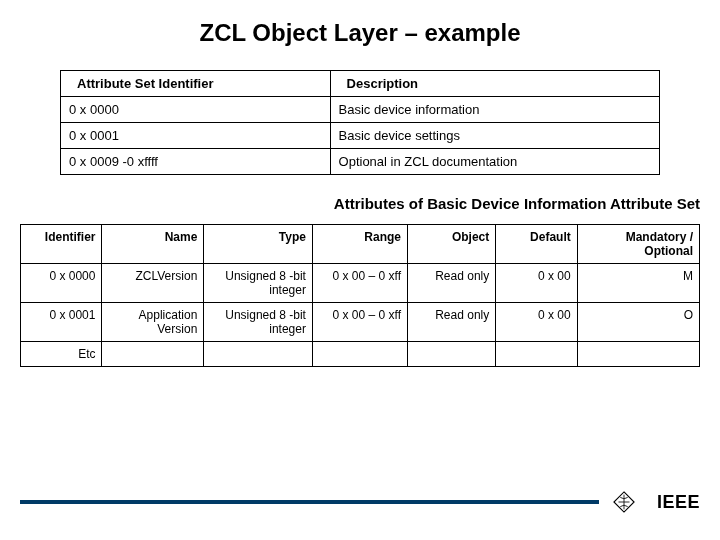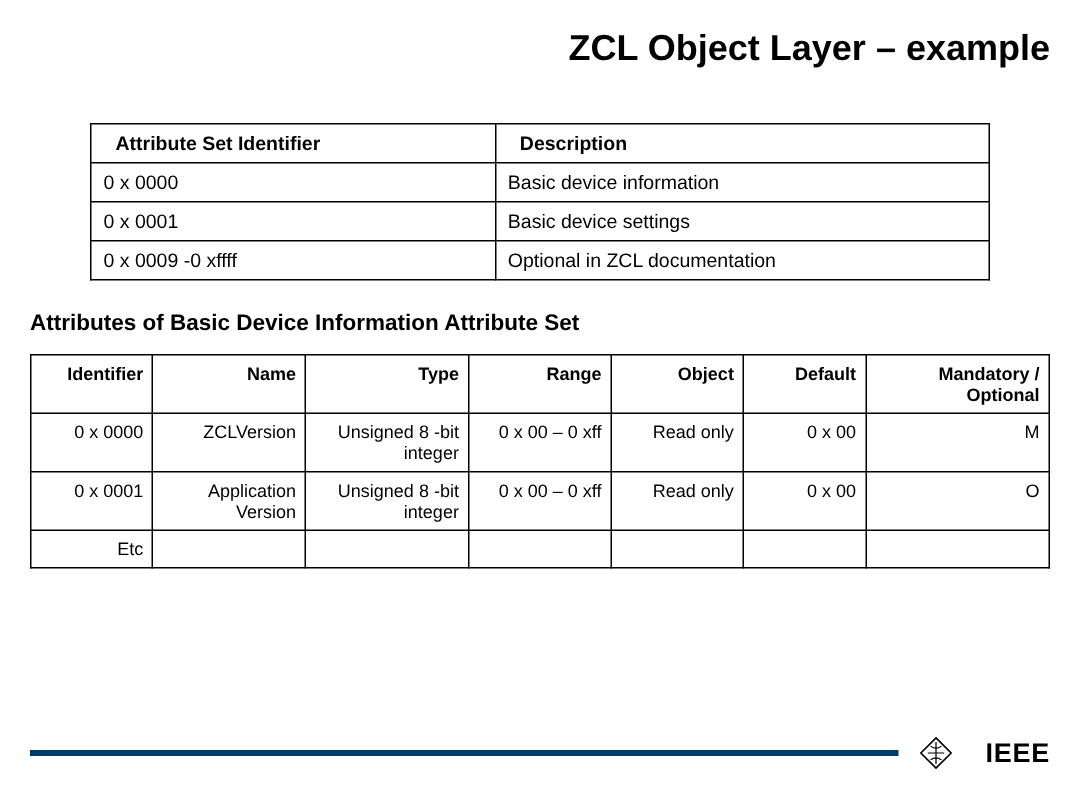--- a/index.html
+++ b/index.html
@@ -9,25 +9,25 @@
     background: #fff;
     font-family: Arial, Helvetica, sans-serif;
     color: #000;
     position: relative;
     overflow: hidden;
   }
   .slide {
     padding: 18px 20px 0 20px;
   }
   .title {
-    text-align: right;
+    text-align: center;
     font-size: 24px;
     font-weight: bold;
     line-height: 1.25;
-    margin-bottom: 34px;
+    margin-bottom: 22px;
   }
   .table1-wrap {
     padding: 0 40px;
   }
   table {
     border-collapse: collapse;
     width: 100%;
     table-layout: fixed;
   }
   .table1 th, .table1 td {
@@ -35,21 +35,21 @@
     padding: 5px 8px;
     font-size: 13px;
     text-align: left;
     vertical-align: top;
   }
   .table1 th {
     font-weight: bold;
     padding-left: 16px;
   }
   .subtitle {
-    text-align: left;
+    text-align: right;
     font-size: 15px;
     font-weight: bold;
     margin: 20px 0 12px 0;
   }
   .table2 th, .table2 td {
     border: 1.5px solid #000;
     padding: 5px 6px;
     font-size: 12px;
     text-align: right;
     vertical-align: top;

